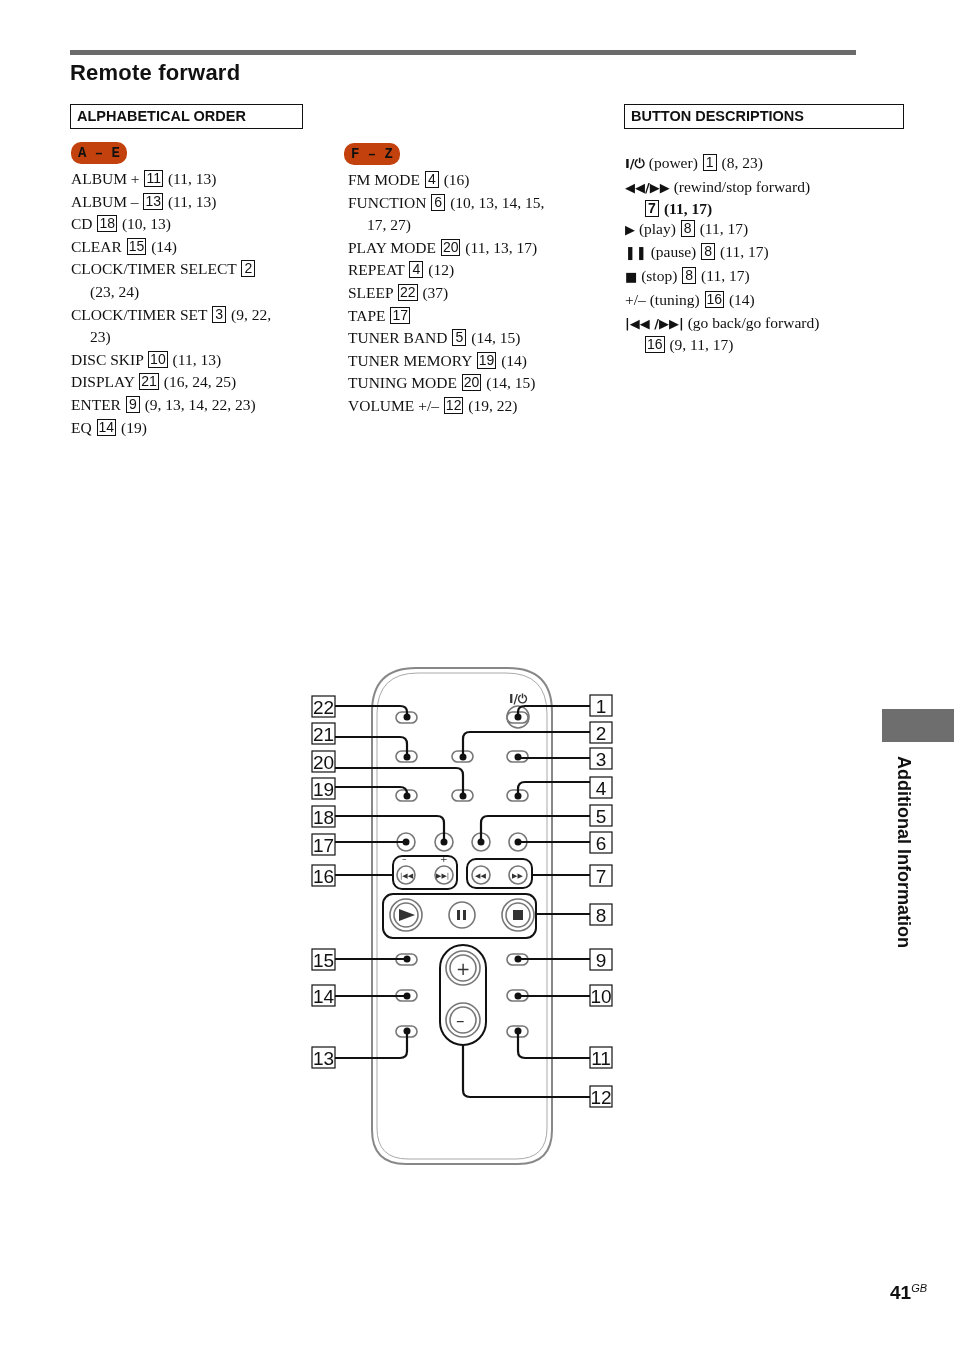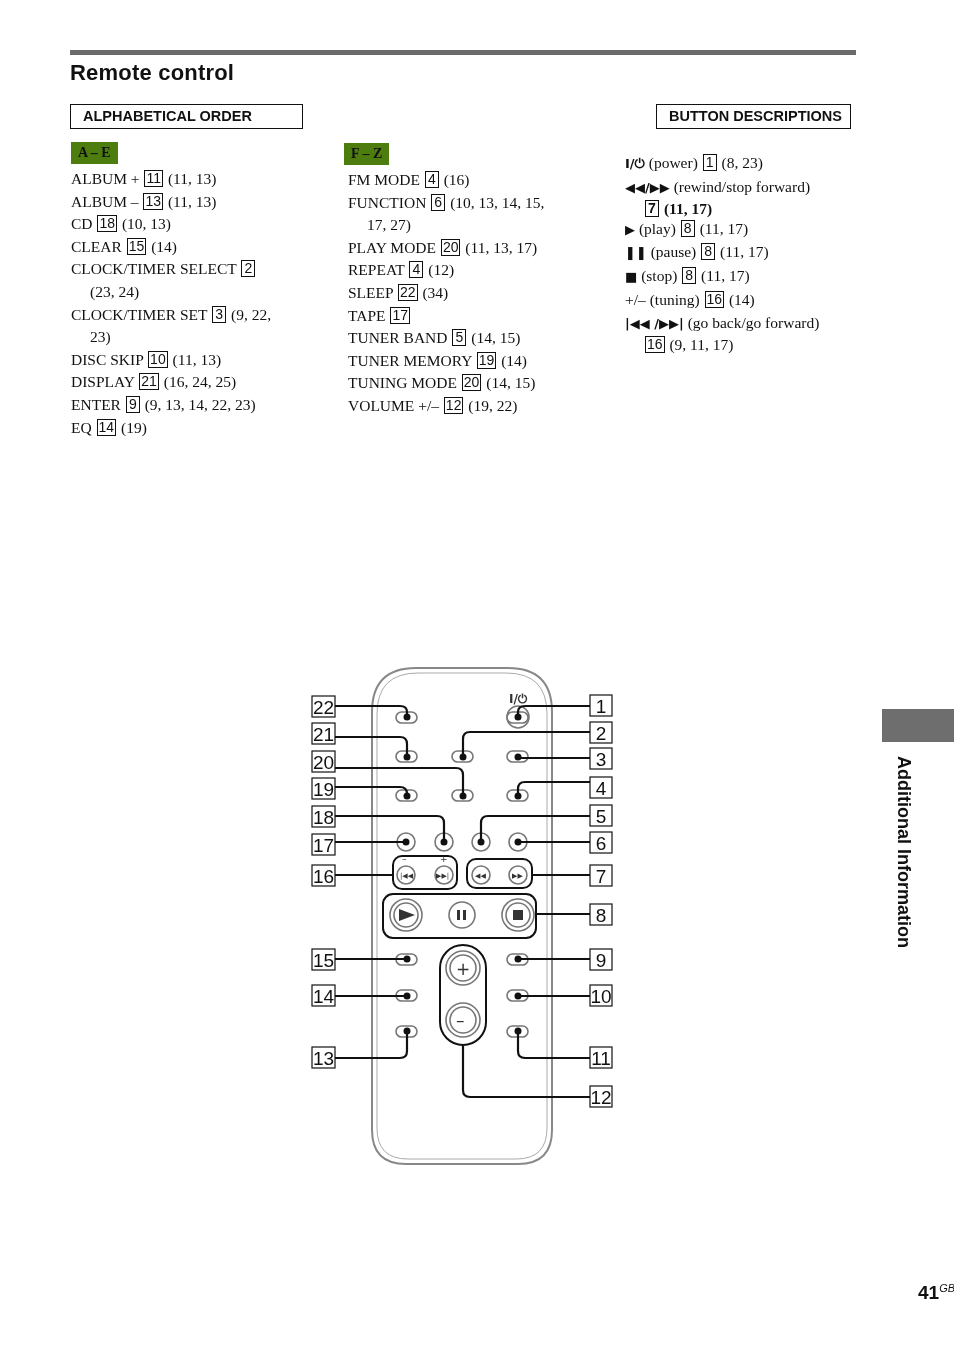--- a/index.html
+++ b/index.html
@@ -1,40 +1,40 @@
 <!DOCTYPE html>
 <html><head>
 <meta charset="utf-8">
 <style>
   html,body{margin:0;padding:0;background:#fff;}
   body{width:954px;height:1352px;position:relative;overflow:hidden;font-family:"Liberation Serif",serif;color:#111;}
   .rule{position:absolute;left:70px;top:50px;width:786px;height:5px;background:#6b6b6b;}
   .title{position:absolute;left:70px;top:60px;font-family:"Liberation Sans",sans-serif;font-weight:bold;font-size:22px;letter-spacing:0.2px;}
-  .boxhead{position:absolute;height:25px;border:1px solid #111;box-sizing:border-box;font-family:"Liberation Sans",sans-serif;font-weight:bold;font-size:14.5px;padding-left:12px;line-height:23px;}
-  .range{position:absolute;background:#4d7c0f;font-family:Liberation Serif, serif;font-weight:900;font-size:14px;height:22px;line-height:22px;padding:0 7px;}
+  .boxhead{position:absolute;height:25px;border:1px solid #111;box-sizing:border-box;font-family:"Liberation Sans",sans-serif;font-weight:bold;font-size:14.5px;padding-left:6px;line-height:23px;}
+  .range{position:absolute;background:#c2410c;font-family:Liberation Mono, monospace;font-weight:900;font-size:14px;height:22px;line-height:22px;padding:0 7px;border-radius:10px;}
   .col{position:absolute;font-size:15.5px;line-height:22.6px;}
   .entry{white-space:nowrap;}
   .cont{padding-left:19px;}
   .nb{display:inline-block;border:1px solid #111;font-family:"Liberation Sans",sans-serif;font-size:14px;line-height:15px;padding:0 1px;min-width:10px;text-align:center;vertical-align:1px;margin:0 1px;}
   .sym{font-family:"DejaVu Sans",sans-serif;font-size:13px;font-weight:bold;}
   .sidetab{position:absolute;left:882px;top:709px;width:72px;height:33px;background:#6e6e6e;}
   .sidetext{position:absolute;left:893px;top:756px;writing-mode:vertical-rl;font-family:"Liberation Sans",sans-serif;font-weight:bold;font-size:18px;}
-  .pagenum{position:absolute;left:890px;top:1282px;font-family:"Liberation Sans",sans-serif;font-weight:bold;font-size:19px;margin-left:28px;}
+  .pagenum{position:absolute;left:890px;top:1282px;font-family:"Liberation Sans",sans-serif;font-weight:bold;font-size:19px;}
   .pagenum sup{font-weight:normal;font-style:italic;font-size:11px;}
   svg.remote{position:absolute;left:0;top:0;}
   .callout{font-family:"Liberation Sans",sans-serif;font-size:19px;}
 </style>
 </head>
 <body>
 
 <div class="rule"></div>
-<div class="title">Remote control</div>
+<div class="title">Remote forward</div>
 
 <div class="boxhead" style="left:70px;top:104px;width:233px;">ALPHABETICAL ORDER</div>
-<div class="boxhead" style="left:656px;top:104px;width:195px;">BUTTON DESCRIPTIONS</div>
+<div class="boxhead" style="left:624px;top:104px;width:280px;">BUTTON DESCRIPTIONS</div>
 
 <div class="range" style="left:71px;top:142px;">A – E</div>
 <div class="range" style="left:344px;top:143px;">F – Z</div>
 
 <div class="col" style="left:71px;top:168px;">
   <div class="entry"><span>ALBUM +</span> <span class="nb">11</span> <span>(11, 13)</span></div>
   <div class="entry"><span>ALBUM –</span> <span class="nb">13</span> <span>(11, 13)</span></div>
   <div class="entry"><span>CD</span> <span class="nb">18</span> <span>(10, 13)</span></div>
   <div class="entry"><span>CLEAR</span> <span class="nb">15</span> <span>(14)</span></div>
   <div class="entry"><span>CLOCK/TIMER SELECT</span> <span class="nb">2</span></div>
@@ -46,21 +46,21 @@
   <div class="entry"><span>ENTER</span> <span class="nb">9</span> <span>(9, 13, 14, 22, 23)</span></div>
   <div class="entry"><span>EQ</span> <span class="nb">14</span> <span>(19)</span></div>
 </div>
 
 <div class="col" style="left:348px;top:169px;">
   <div class="entry"><span>FM MODE</span> <span class="nb">4</span> <span>(16)</span></div>
   <div class="entry"><span>FUNCTION</span> <span class="nb">6</span> <span>(10, 13, 14, 15,</span></div>
   <div class="entry cont">17, 27)</div>
   <div class="entry"><span>PLAY MODE</span> <span class="nb">20</span> <span>(11, 13, 17)</span></div>
   <div class="entry"><span>REPEAT</span> <span class="nb">4</span> <span>(12)</span></div>
-  <div class="entry"><span>SLEEP</span> <span class="nb">22</span> <span>(34)</span></div>
+  <div class="entry"><span>SLEEP</span> <span class="nb">22</span> <span>(37)</span></div>
   <div class="entry"><span>TAPE</span> <span class="nb">17</span></div>
   <div class="entry"><span>TUNER BAND</span> <span class="nb">5</span> <span>(14, 15)</span></div>
   <div class="entry"><span>TUNER MEMORY</span> <span class="nb">19</span> <span>(14)</span></div>
   <div class="entry"><span>TUNING MODE</span> <span class="nb">20</span> <span>(14, 15)</span></div>
   <div class="entry"><span>VOLUME +/–</span> <span class="nb">12</span> <span>(19, 22)</span></div>
 </div>
 
 <div class="col" style="left:625px;top:152px;line-height:22.8px;">
   <div class="entry"><span class="sym">I/⏻</span> <span>(power)</span> <span class="nb">1</span> <span>(8, 23)</span></div>
   <div class="entry"><span class="sym">◀◀/▶▶</span> <span>(rewind/stop forward)</span></div>

